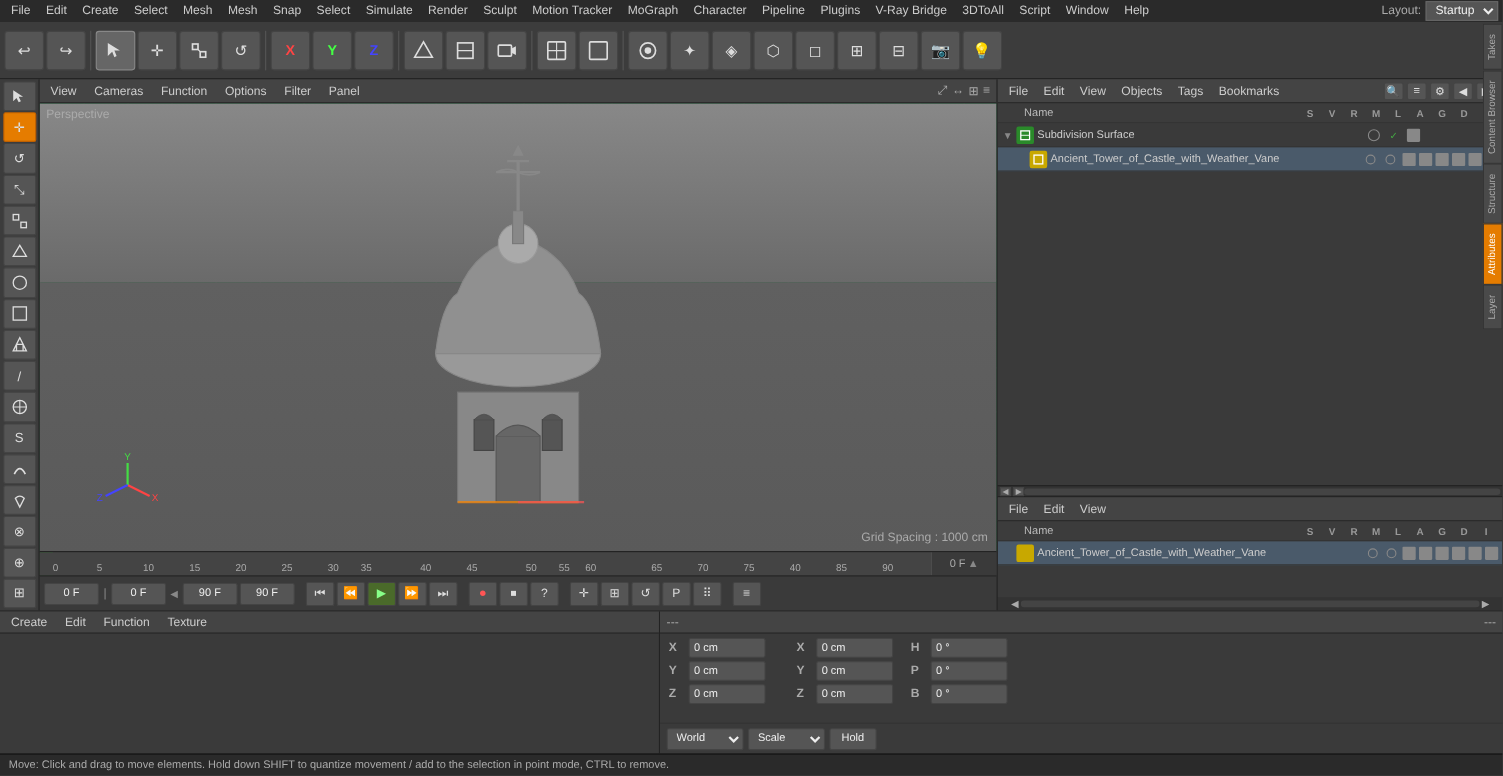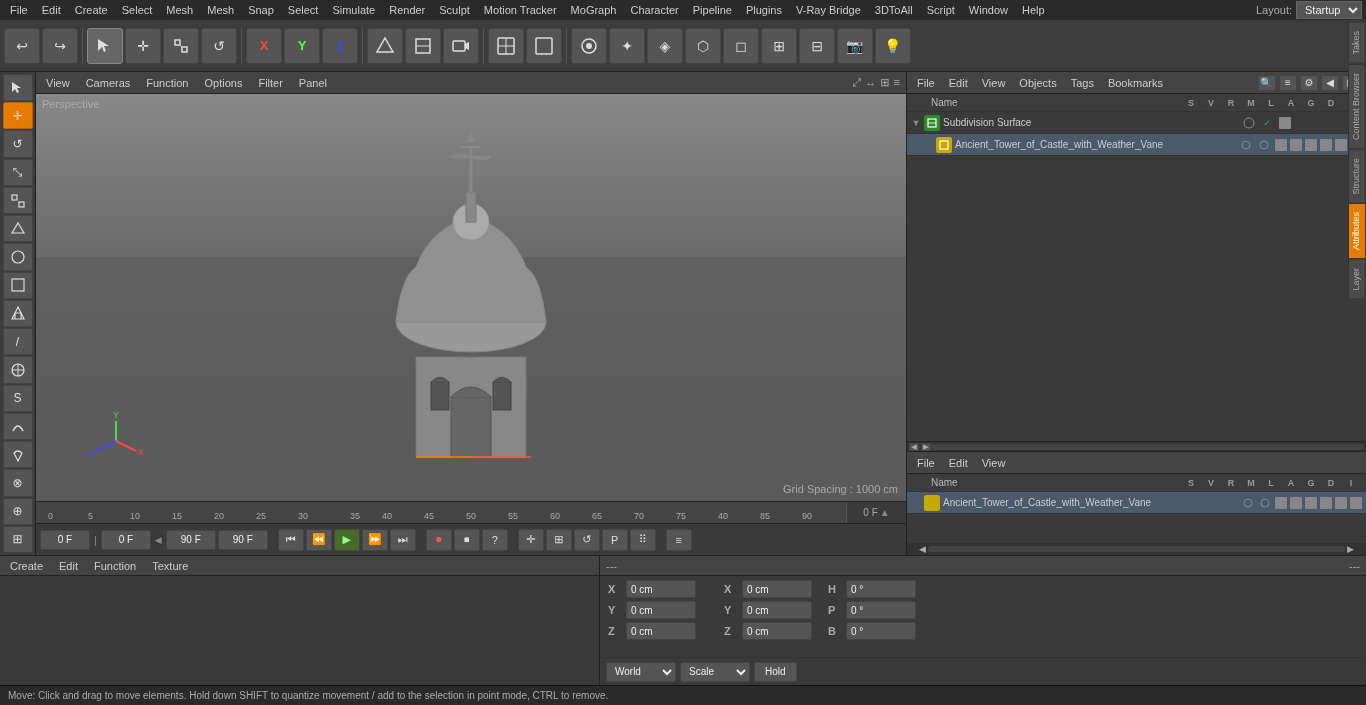--- a/index.html
+++ b/index.html
@@ -930,26 +930,26 @@
     <div class="timeline">
       <div class="timeline-green-bar"></div>
       <div class="timeline-ruler">
         <span class="timeline-tick" style="left:12px">0</span>
         <span class="timeline-tick" style="left:52px">5</span>
         <span class="timeline-tick" style="left:94px">10</span>
         <span class="timeline-tick" style="left:136px">15</span>
         <span class="timeline-tick" style="left:178px">20</span>
         <span class="timeline-tick" style="left:220px">25</span>
         <span class="timeline-tick" style="left:262px">30</span>
-        <span class="timeline-tick" style="left:314px">35</span>
+        <span class="timeline-tick" style="left:292px">35</span>
         <span class="timeline-tick" style="left:346px">40</span>
         <span class="timeline-tick" style="left:388px">45</span>
-        <span class="timeline-tick" style="left:430px">50</span>
+        <span class="timeline-tick" style="left:442px">50</span>
         <span class="timeline-tick" style="left:472px">55</span>
-        <span class="timeline-tick" style="left:514px">60</span>
+        <span class="timeline-tick" style="left:496px">60</span>
         <span class="timeline-tick" style="left:556px">65</span>
         <span class="timeline-tick" style="left:598px">70</span>
         <span class="timeline-tick" style="left:640px">75</span>
         <span class="timeline-tick" style="left:682px">40</span>
         <span class="timeline-tick" style="left:724px">85</span>
         <span class="timeline-tick" style="left:766px">90</span>
       </div>
       <div class="timeline-end">
         <span>0 F</span>
         <span style="color:#888;cursor:pointer;">▲</span>

